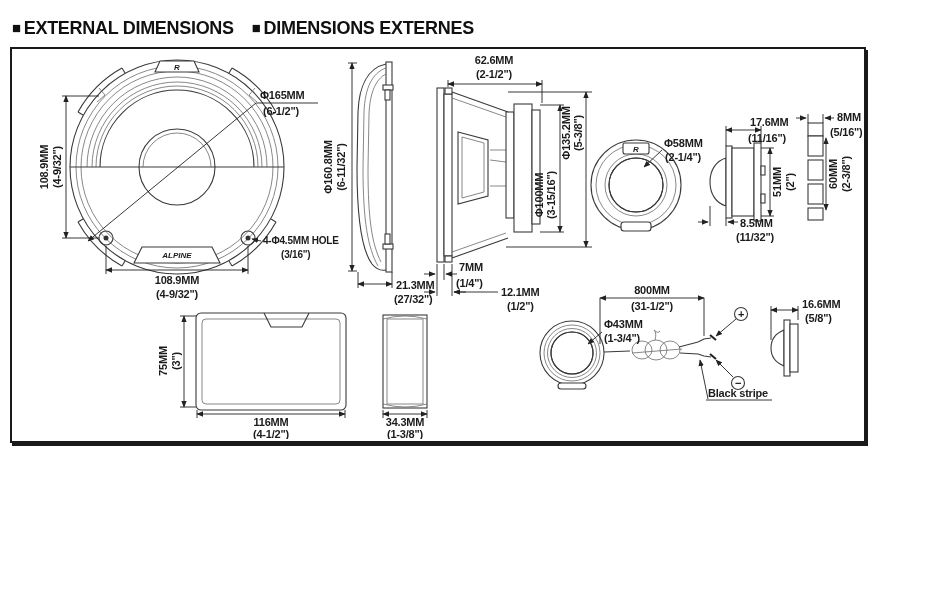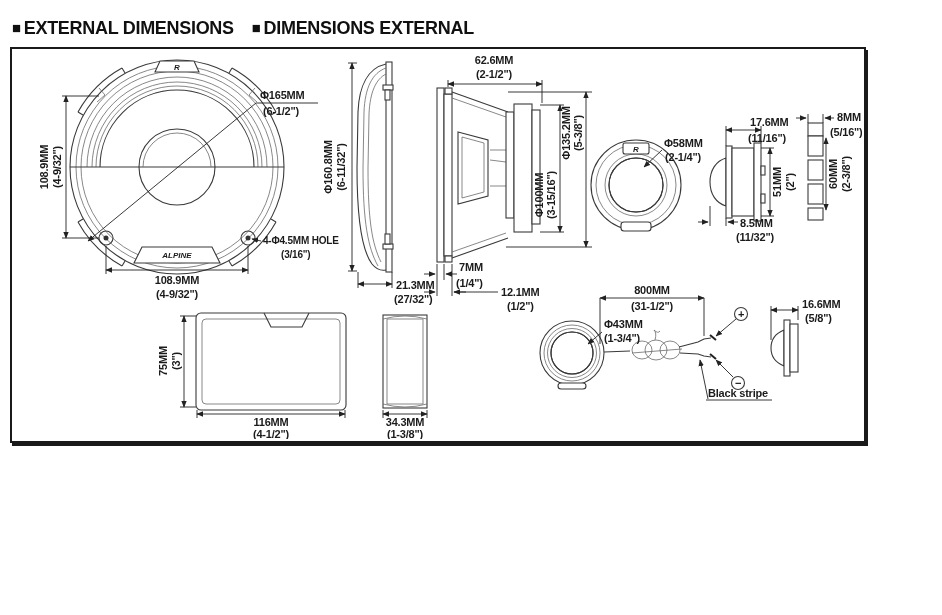--- a/index.html
+++ b/index.html
@@ -20,21 +20,21 @@
 </head>
 <body>
 
 <div class="header">
   <div class="title-seg">
     <span class="bullet">■</span>
     <span>EXTERNAL DIMENSIONS</span>
   </div>
   <div class="title-seg">
     <span class="bullet">■</span>
-    <span>DIMENSIONS EXTERNAL</span>
+    <span>DIMENSIONS EXTERNES</span>
   </div>
 </div>
 
 <div class="frame">
 <svg width="850" height="390" viewBox="12 49 850 390">
   <defs>
     <marker id="ar" viewBox="0 0 10 10" refX="9" refY="5" markerWidth="7.5" markerHeight="7.5" orient="auto-start-reverse">
       <path d="M0,1 L10,5 L0,9 z" fill="#222"></path>
     </marker>
     <pattern id="mesh" width="9" height="8" patternUnits="userSpaceOnUse">

